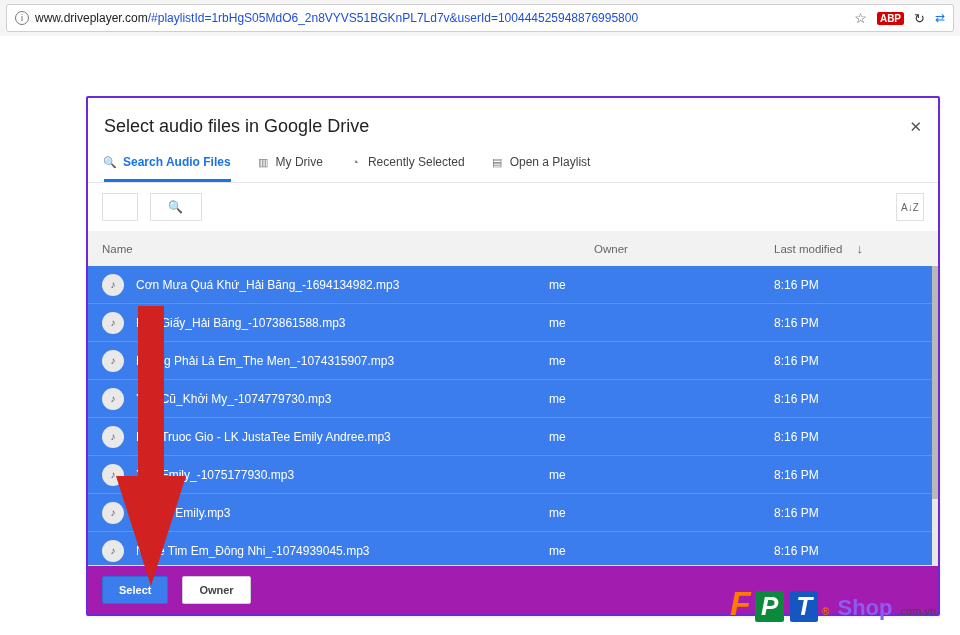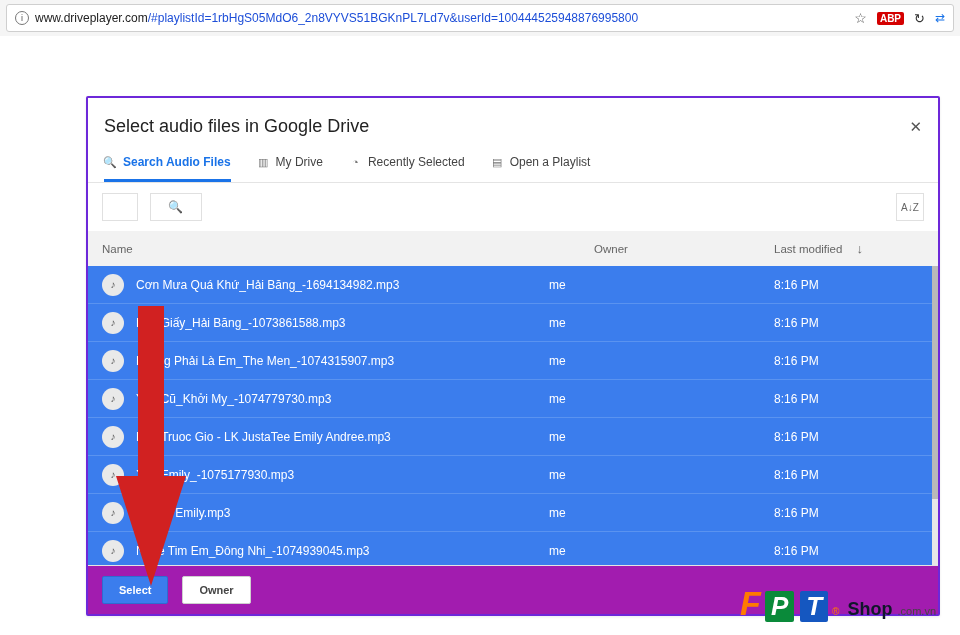--- a/index.html
+++ b/index.html
@@ -149,21 +149,21 @@
     position:absolute;
     bottom: 12px; right: 24px;
     display:flex; align-items:baseline; gap:4px;
     font-family: Arial, sans-serif;
     z-index:30;
   }
   .wm-f { font-size:34px; font-weight:900; font-style:italic; color:#ff7a00; letter-spacing:-2px;}
   .wm-p { display:inline-block; background:#0a8a3a; color:#fff; font-size:26px; font-weight:900; font-style:italic; padding:0 6px; margin:0 2px; border-radius:2px;}
   .wm-t { display:inline-block; background:#1557c0; color:#fff; font-size:26px; font-weight:900; font-style:italic; padding:0 6px; border-radius:2px;}
   .wm-reg { font-size:10px; color:#ff7a00; vertical-align:top;}
-  .wm-shop { font-size:18px; font-weight:bold; color:#0f172a; margin-left:4px;}
+  .wm-shop { font-size:22px; font-weight:bold; color:#8b5cf6; margin-left:4px;}
   .wm-dom { font-size:11px; color:#444; margin-left:1px;}
   
   .fake-scroll {
     position:absolute; right:0; top:0; width:6px; height:100%;
     background:#e7e7e7;
   }
   .fake-thumb { position:absolute; right:0; top:0; width:6px; height:78%; background:#b9b9b9;}
 </style>
 </head>
 <body>

